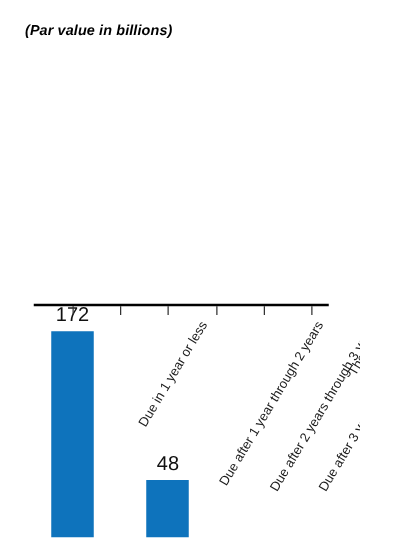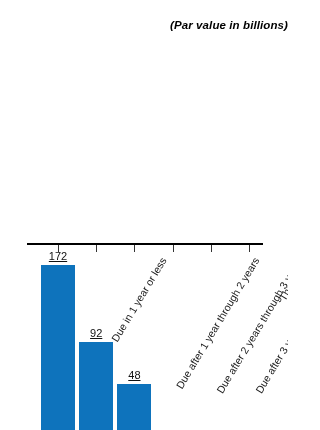--- a/index.html
+++ b/index.html
@@ -21,27 +21,28 @@
     height: 430px;
     background: #ffffff;
   }
 
   
   #chart-title {
     position: absolute;
     left: 0;
     top: 19px;
     width: 288px;
-    text-align: right;
+    text-align: left;
     font-size: 11.5px;
     font-weight: bold;
     font-style: italic;
     letter-spacing: 0.1px;
     color: #000000;
     white-space: nowrap;
+    padding-left: 20px;
   }
 
   
   #plot-area {
     position: absolute;
     left: 0;
     top: 0;
     width: 288px;
     height: 430px;
   }
@@ -53,25 +54,24 @@
   .bar-rect {
     position: absolute;
     left: 0;
     bottom: 0;
     width: 100%;
   }
   .bar-value {
     position: absolute;
     left: 50%;
     transform: translateX(-50%);
-    font-size: 11px;
+    font-size: 16px;
     color: #111111;
     white-space: nowrap;
     text-align: center;
-    text-decoration: underline;
   }
 
   
   #axis-line {
     position: absolute;
     left: 27px;
     top: 243px;
     width: 236px;
     height: 2px;
     background: #000000;
@@ -103,24 +103,20 @@
   <div id="chart-title">(Par value in billions)</div>
 
   <div id="plot-area">
 
   <div class="bar-group" style="left: 41px; width: 34px; height: 243px;">
         <div class="bar-rect" style="height: 165px; background: rgb(14, 115, 188);"></div>
         <div class="bar-value" style="bottom: 168px;">172</div>
       </div>
       <div class="axis-tick" style="left: 58px;"></div>
       <div class="cat-label" style="left: 62px; top: 255px;">Due in 1 year or less</div>
-      <div class="bar-group" style="left: 79.2px; width: 34px; height: 243px;">
-        <div class="bar-rect" style="height: 88.2558px; background: rgb(14, 115, 188);"></div>
-        <div class="bar-value" style="bottom: 91.2558px;">92</div>
-      </div>
       <div class="axis-tick" style="left: 96px;"></div>
       <div class="cat-label" style="left: 100px; top: 255px;">Due after 1 year through 2 years</div>
       <div class="bar-group" style="left: 117.4px; width: 34px; height: 243px;">
         <div class="bar-rect" style="height: 46.0465px; background: rgb(14, 115, 188);"></div>
         <div class="bar-value" style="bottom: 49.0465px;">48</div>
       </div>
       <div class="axis-tick" style="left: 134px;"></div>
       <div class="cat-label" style="left: 138px; top: 255px;">Due after 2 years through 3 years</div>
       <div class="axis-tick" style="left: 173px;"></div>
       <div class="cat-label" style="left: 177px; top: 255px;">Due after 3 years through 4 years</div>

